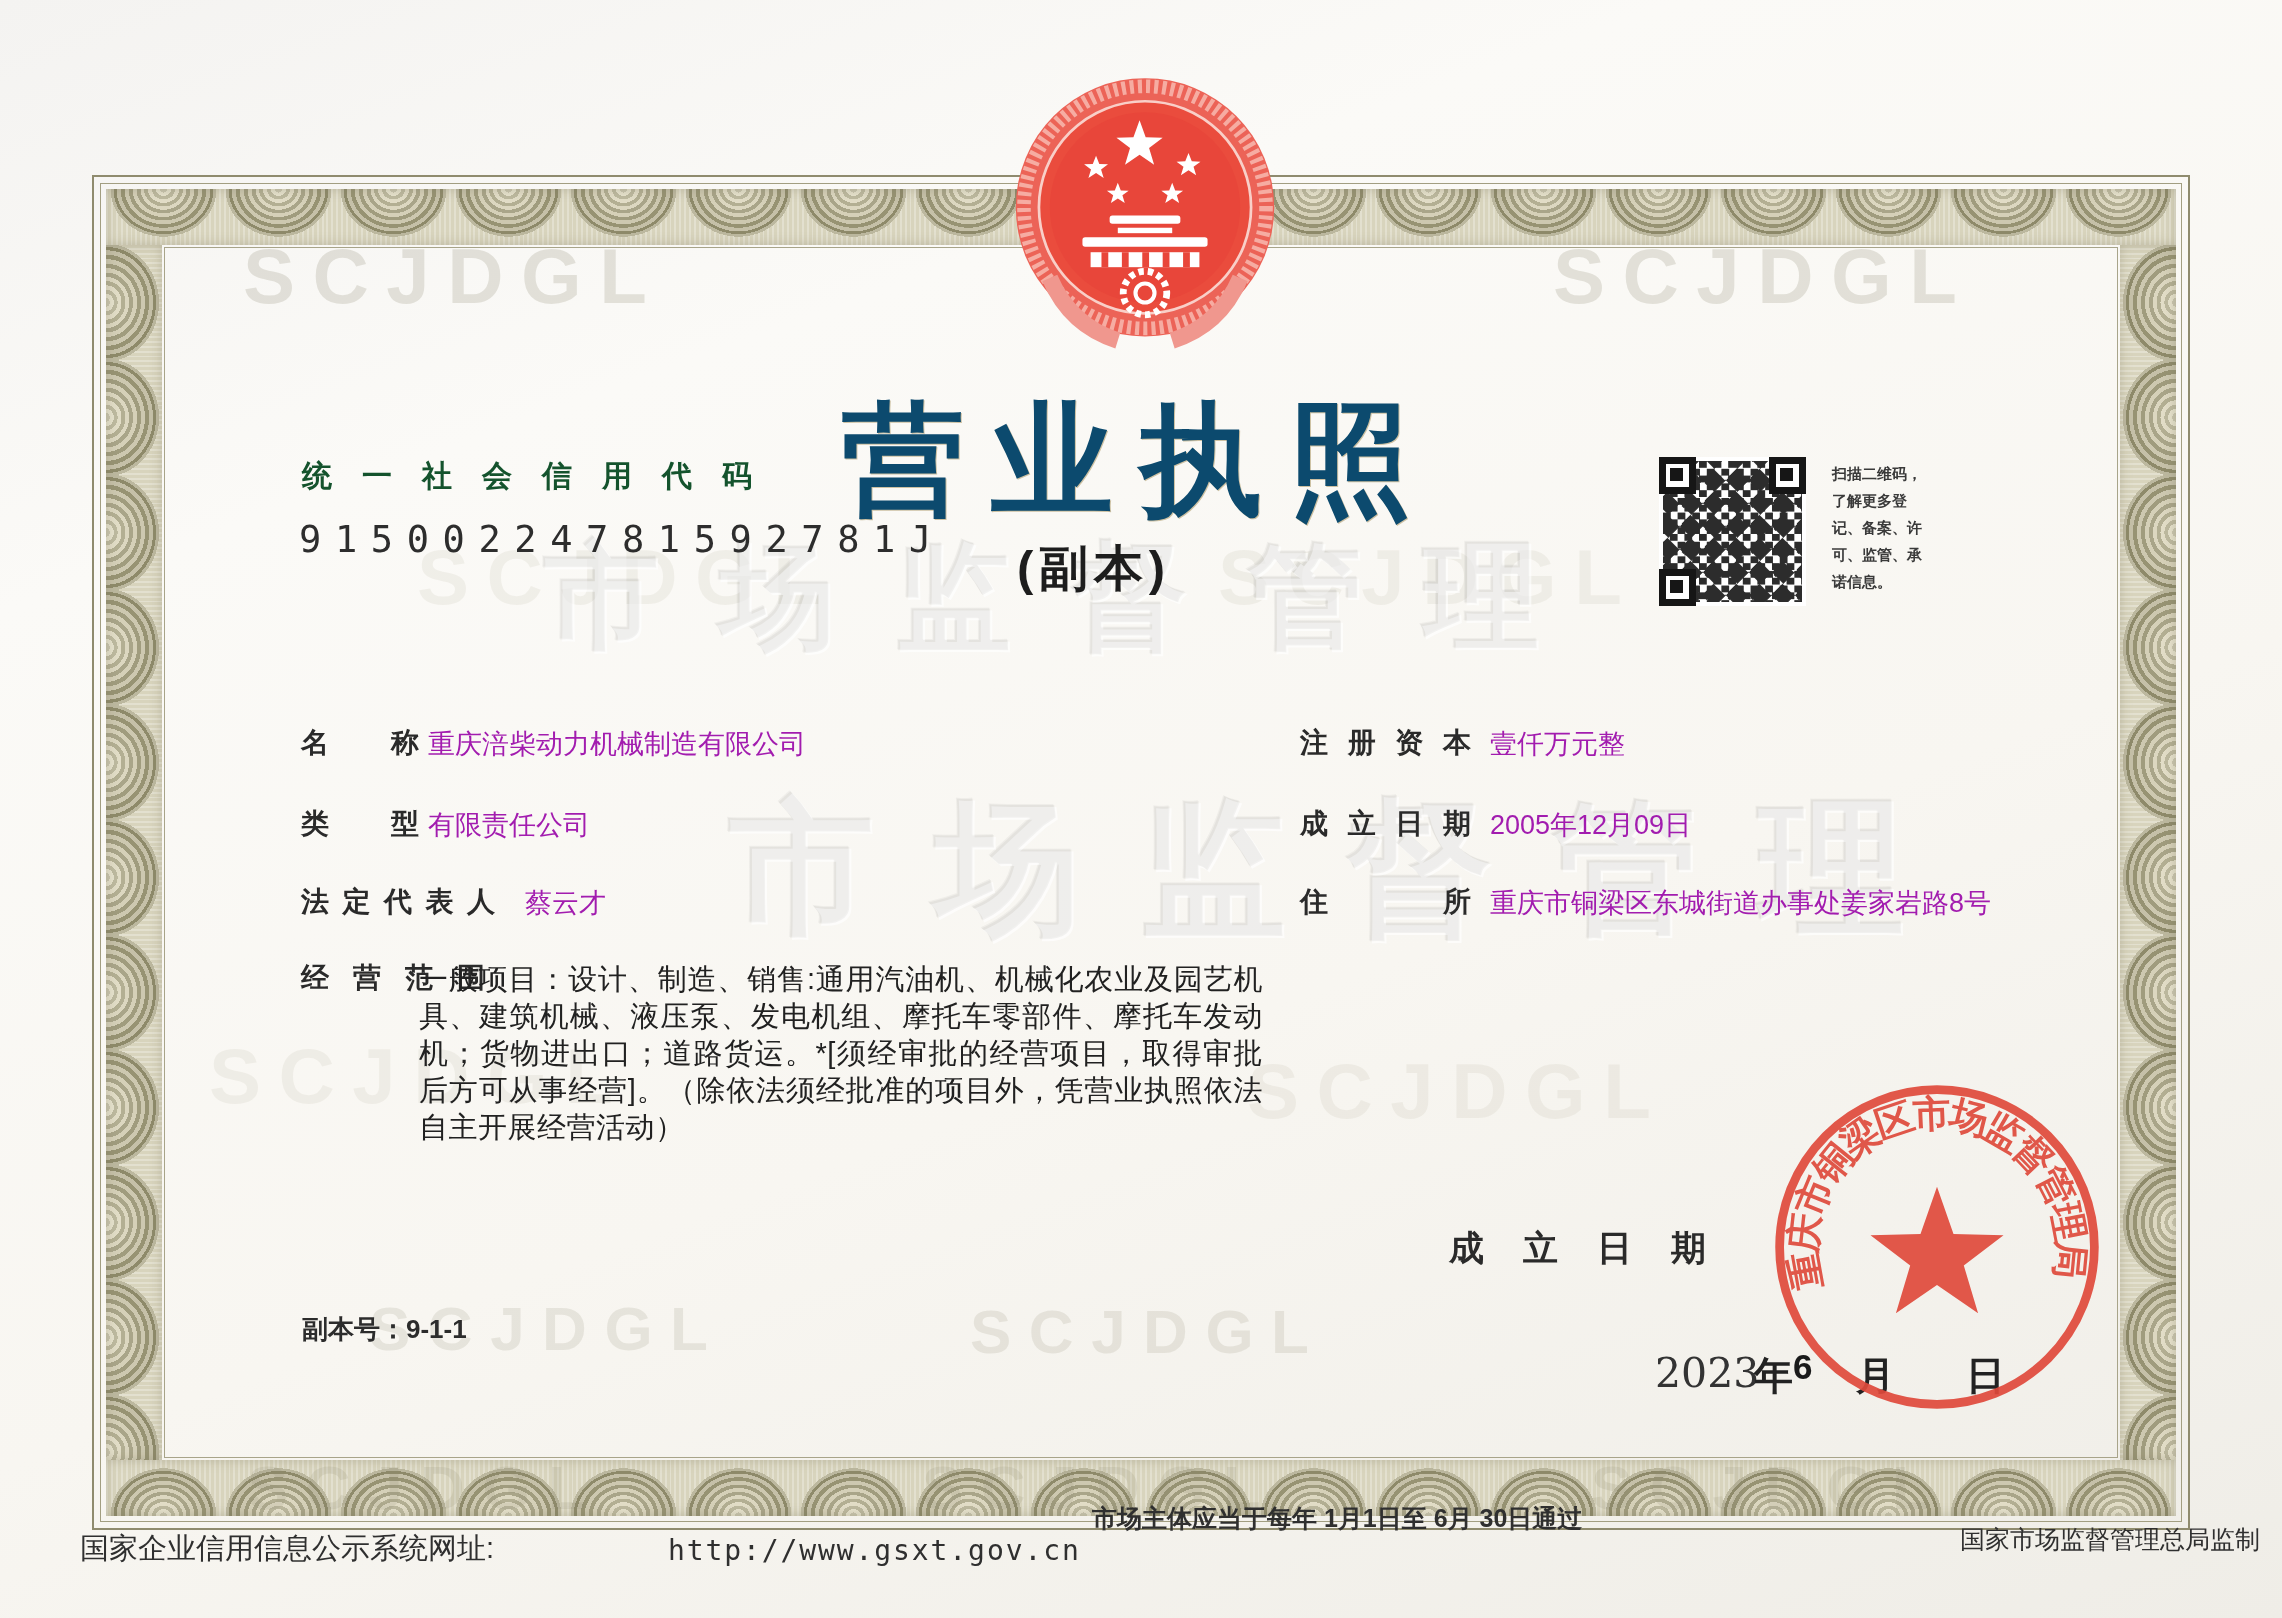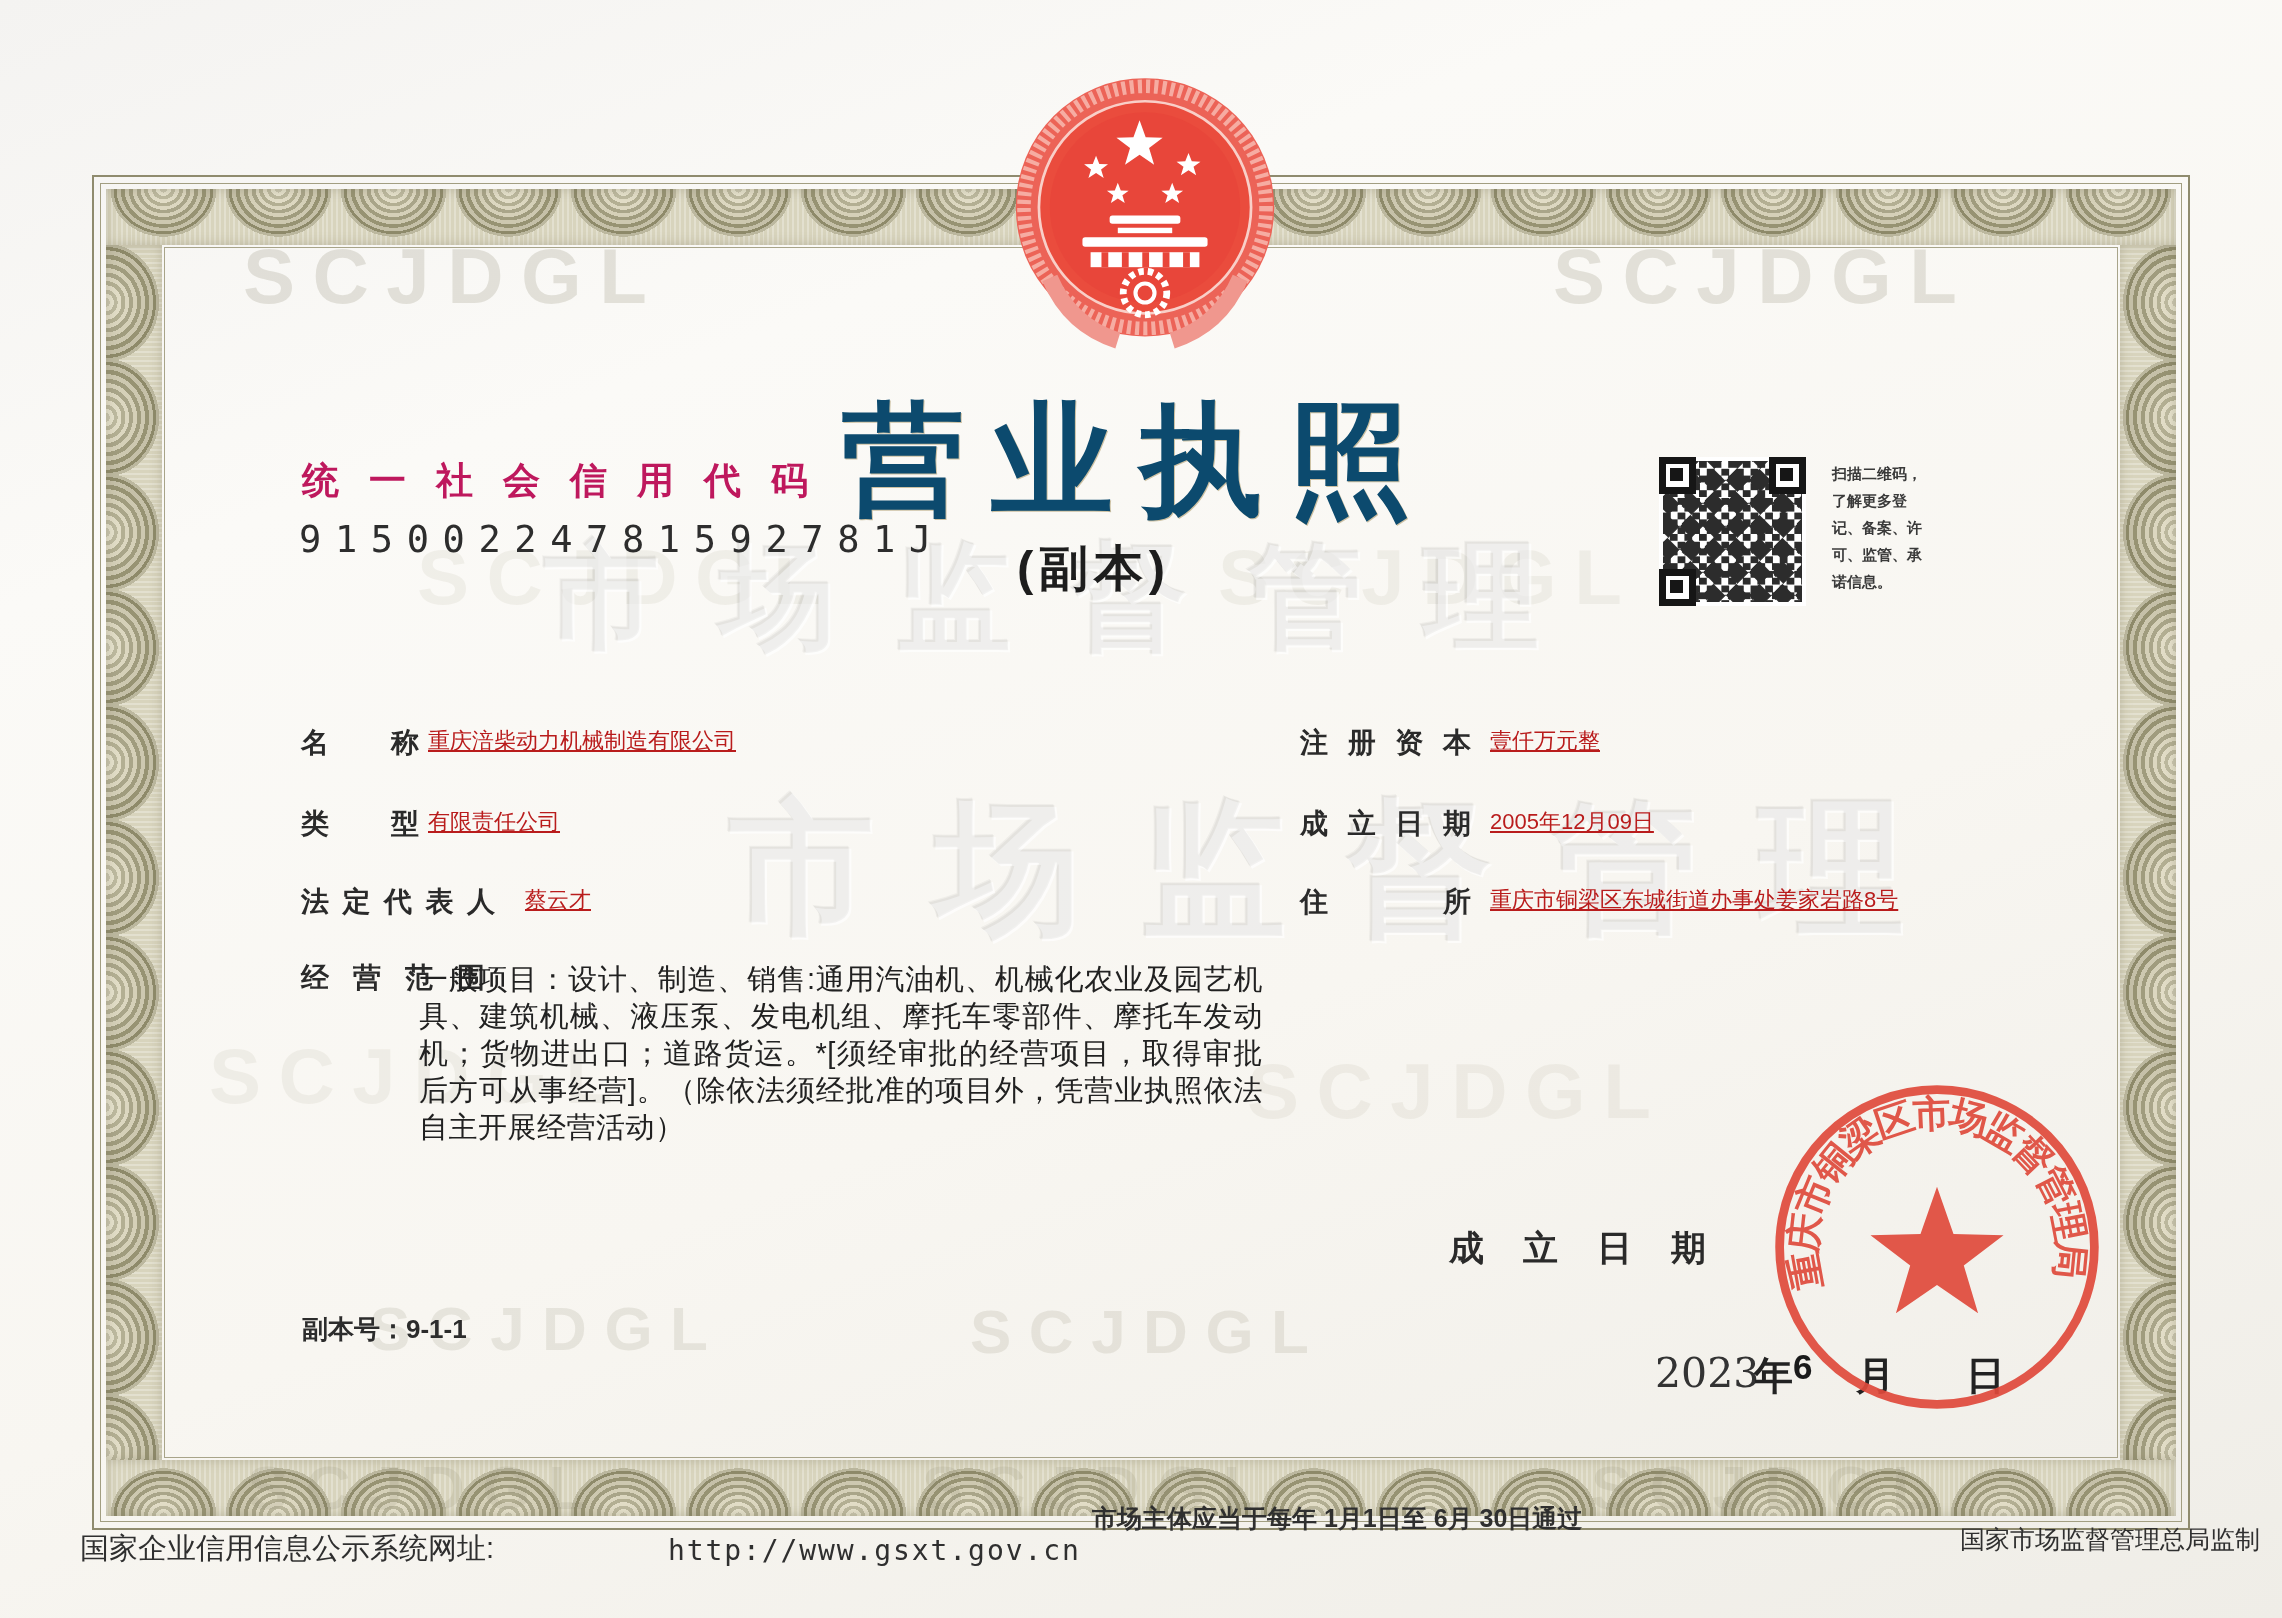--- a/index.html
+++ b/index.html
@@ -39,29 +39,29 @@
   
   .wm{position:absolute;font-weight:bold;letter-spacing:17.5px;color:#8f8b73;
       font-size:78px;opacity:.22;pointer-events:none;}
   .wm.paper{opacity:.10;color:#9a9478;}
   .wm.small{font-size:62px;opacity:.16;}
   .wm-cjk{position:absolute;font-size:146px;letter-spacing:60px;font-weight:bold;
       color:rgba(0,0,0,0.045);
       text-shadow:1.9px 1.9px 0 rgba(255,255,255,.65), -1px -1px 0 rgba(0,0,0,.04);
       pointer-events:none;}
   
-  .credit-label{left:302px;top:456px;font-size:37px;font-weight:600;
-      letter-spacing:30px;color:#be185d;}
+  .credit-label{left:302px;top:456px;font-size:30px;font-weight:600;
+      letter-spacing:30px;color:#14532d;}
   .credit-code{left:299px;top:518px;font-size:37px;letter-spacing:13.6px;
       color:#2d2d2d;font-family:"DejaVu Sans Mono","Liberation Mono",monospace;}
   .title{left:842px;top:380px;font-size:122px;font-weight:bold;letter-spacing:27px;
       color:#0c4a6e;text-shadow:1px 1px 0 rgba(120,90,10,.35);}
   .subtitle{left:982px;top:536px;font-size:49px;font-weight:600;letter-spacing:5.8px;color:#1d1d1d;margin-left:35px;}
   .flabel{color:#2a2a2a;font-weight:600;font-size:28px;text-align:justify;text-align-last:justify;display:inline-block;}
-  .fvalue{color:#b91c1c;font-weight:500;font-size:22px;white-space:nowrap;text-decoration:underline;}
+  .fvalue{color:#a21caf;font-weight:500;font-size:27px;white-space:nowrap;}
   .scope{color:#212121;font-weight:500;font-size:29px;line-height:37px;
       letter-spacing:0.5px;white-space:normal;width:844px;text-align:justify;}
   .reg-label{left:1449px;top:1225px;font-size:35px;font-weight:600;letter-spacing:39px;color:#2a2a2a;}
   .copy-no{left:302px;top:1312px;font-size:26px;font-weight:600;color:#2c2c2c;}
   .date-part{font-size:39px;font-weight:600;color:#222;}
   .date-year{font-family:"DejaVu Serif","Liberation Serif",serif;font-size:41px;font-weight:500;color:#333;}
   .date-month-digit{font-size:35px;font-weight:600;color:#1a1a1a;}
   .foot{color:#2f2f2f;}
   .foot-site{left:80px;top:1529px;font-size:29px;}
   .foot-url{left:668px;top:1506px;font-size:28px;letter-spacing:1.9px;

